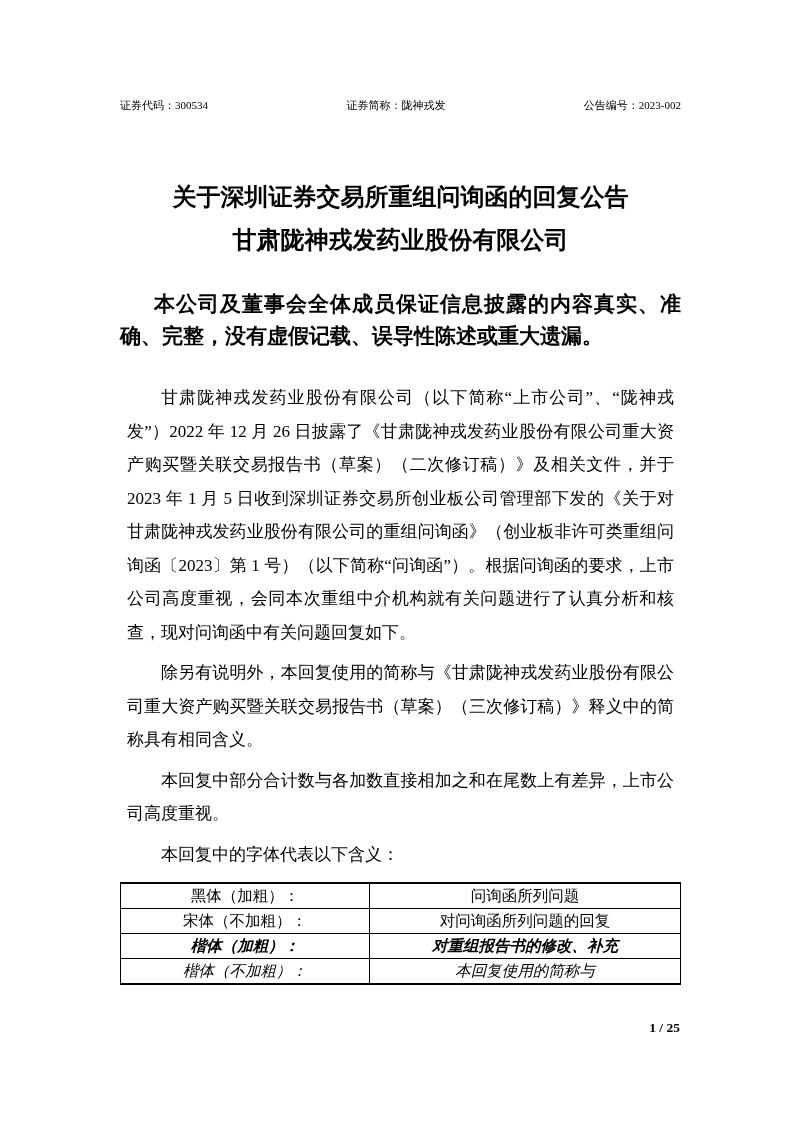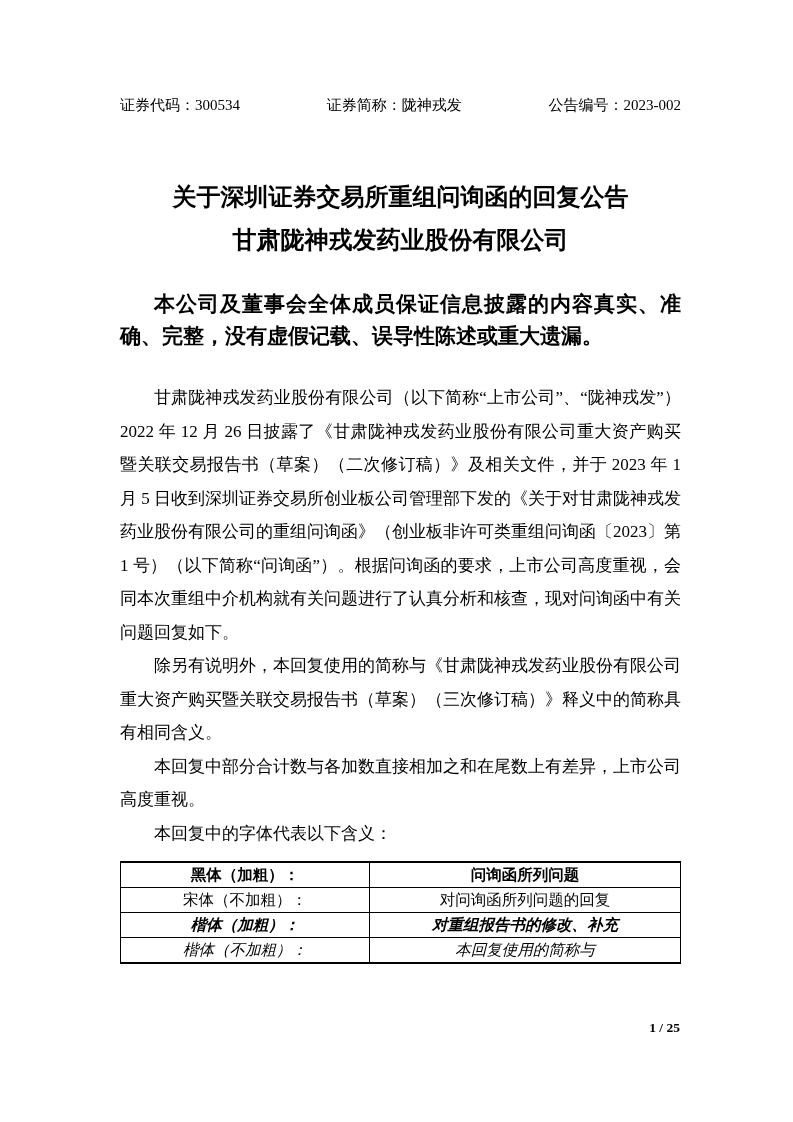--- a/index.html
+++ b/index.html
@@ -25,21 +25,21 @@
   .content {
     position: absolute;
     left: 120px;
     top: 0;
     width: 561px;
   }
   .header-row {
     display: flex;
     justify-content: space-between;
     margin-top: 95px;
-    font-size: 15px;
+    font-size: 11px;
     line-height: 20px;
     white-space: nowrap;
   }
   .doc-title {
     margin-top: 61px;
     text-align: center;
     font-weight: bold;
     font-size: 24px;
     line-height: 43px;
     font-family: "Liberation Serif", "DejaVu Serif", serif;
@@ -56,21 +56,21 @@
     margin: 0;
     text-indent: 34px;
   }
   .body-text {
     margin-top: 29px;
     font-size: 17px;
     line-height: 33.5px;
     text-align: justify;
   }
   .body-text p {
-    margin: 0;
+    margin: 7px;
     text-indent: 34px;
   }
   table.font-legend {
     width: 100%;
     border-collapse: collapse;
     margin-top: 11px;
     border-top: 2.5px solid #000;
     border-bottom: 2.5px solid #000;
     font-size: 15.5px;
   }
@@ -78,21 +78,21 @@
     border: 1.2px solid #000;
     height: 24px;
     text-align: center;
     vertical-align: middle;
     padding: 0 4px;
   }
   td.col-font { width: 44.5%; }
   td.col-meaning { width: 55.5%; }
   tr.row-hei-bold td {
     font-family: "Liberation Sans", "DejaVu Sans", sans-serif;
-    font-weight: bold;
+    font-weight: normal;
     border-radius: 6px;
   }
   tr.row-song td {
     font-family: "Liberation Serif", "DejaVu Serif", serif;
     font-weight: normal;
   }
   tr.row-kai-bold td {
     font-family: Liberation Serif, serif;
     font-style: italic;
     font-weight: bold;

